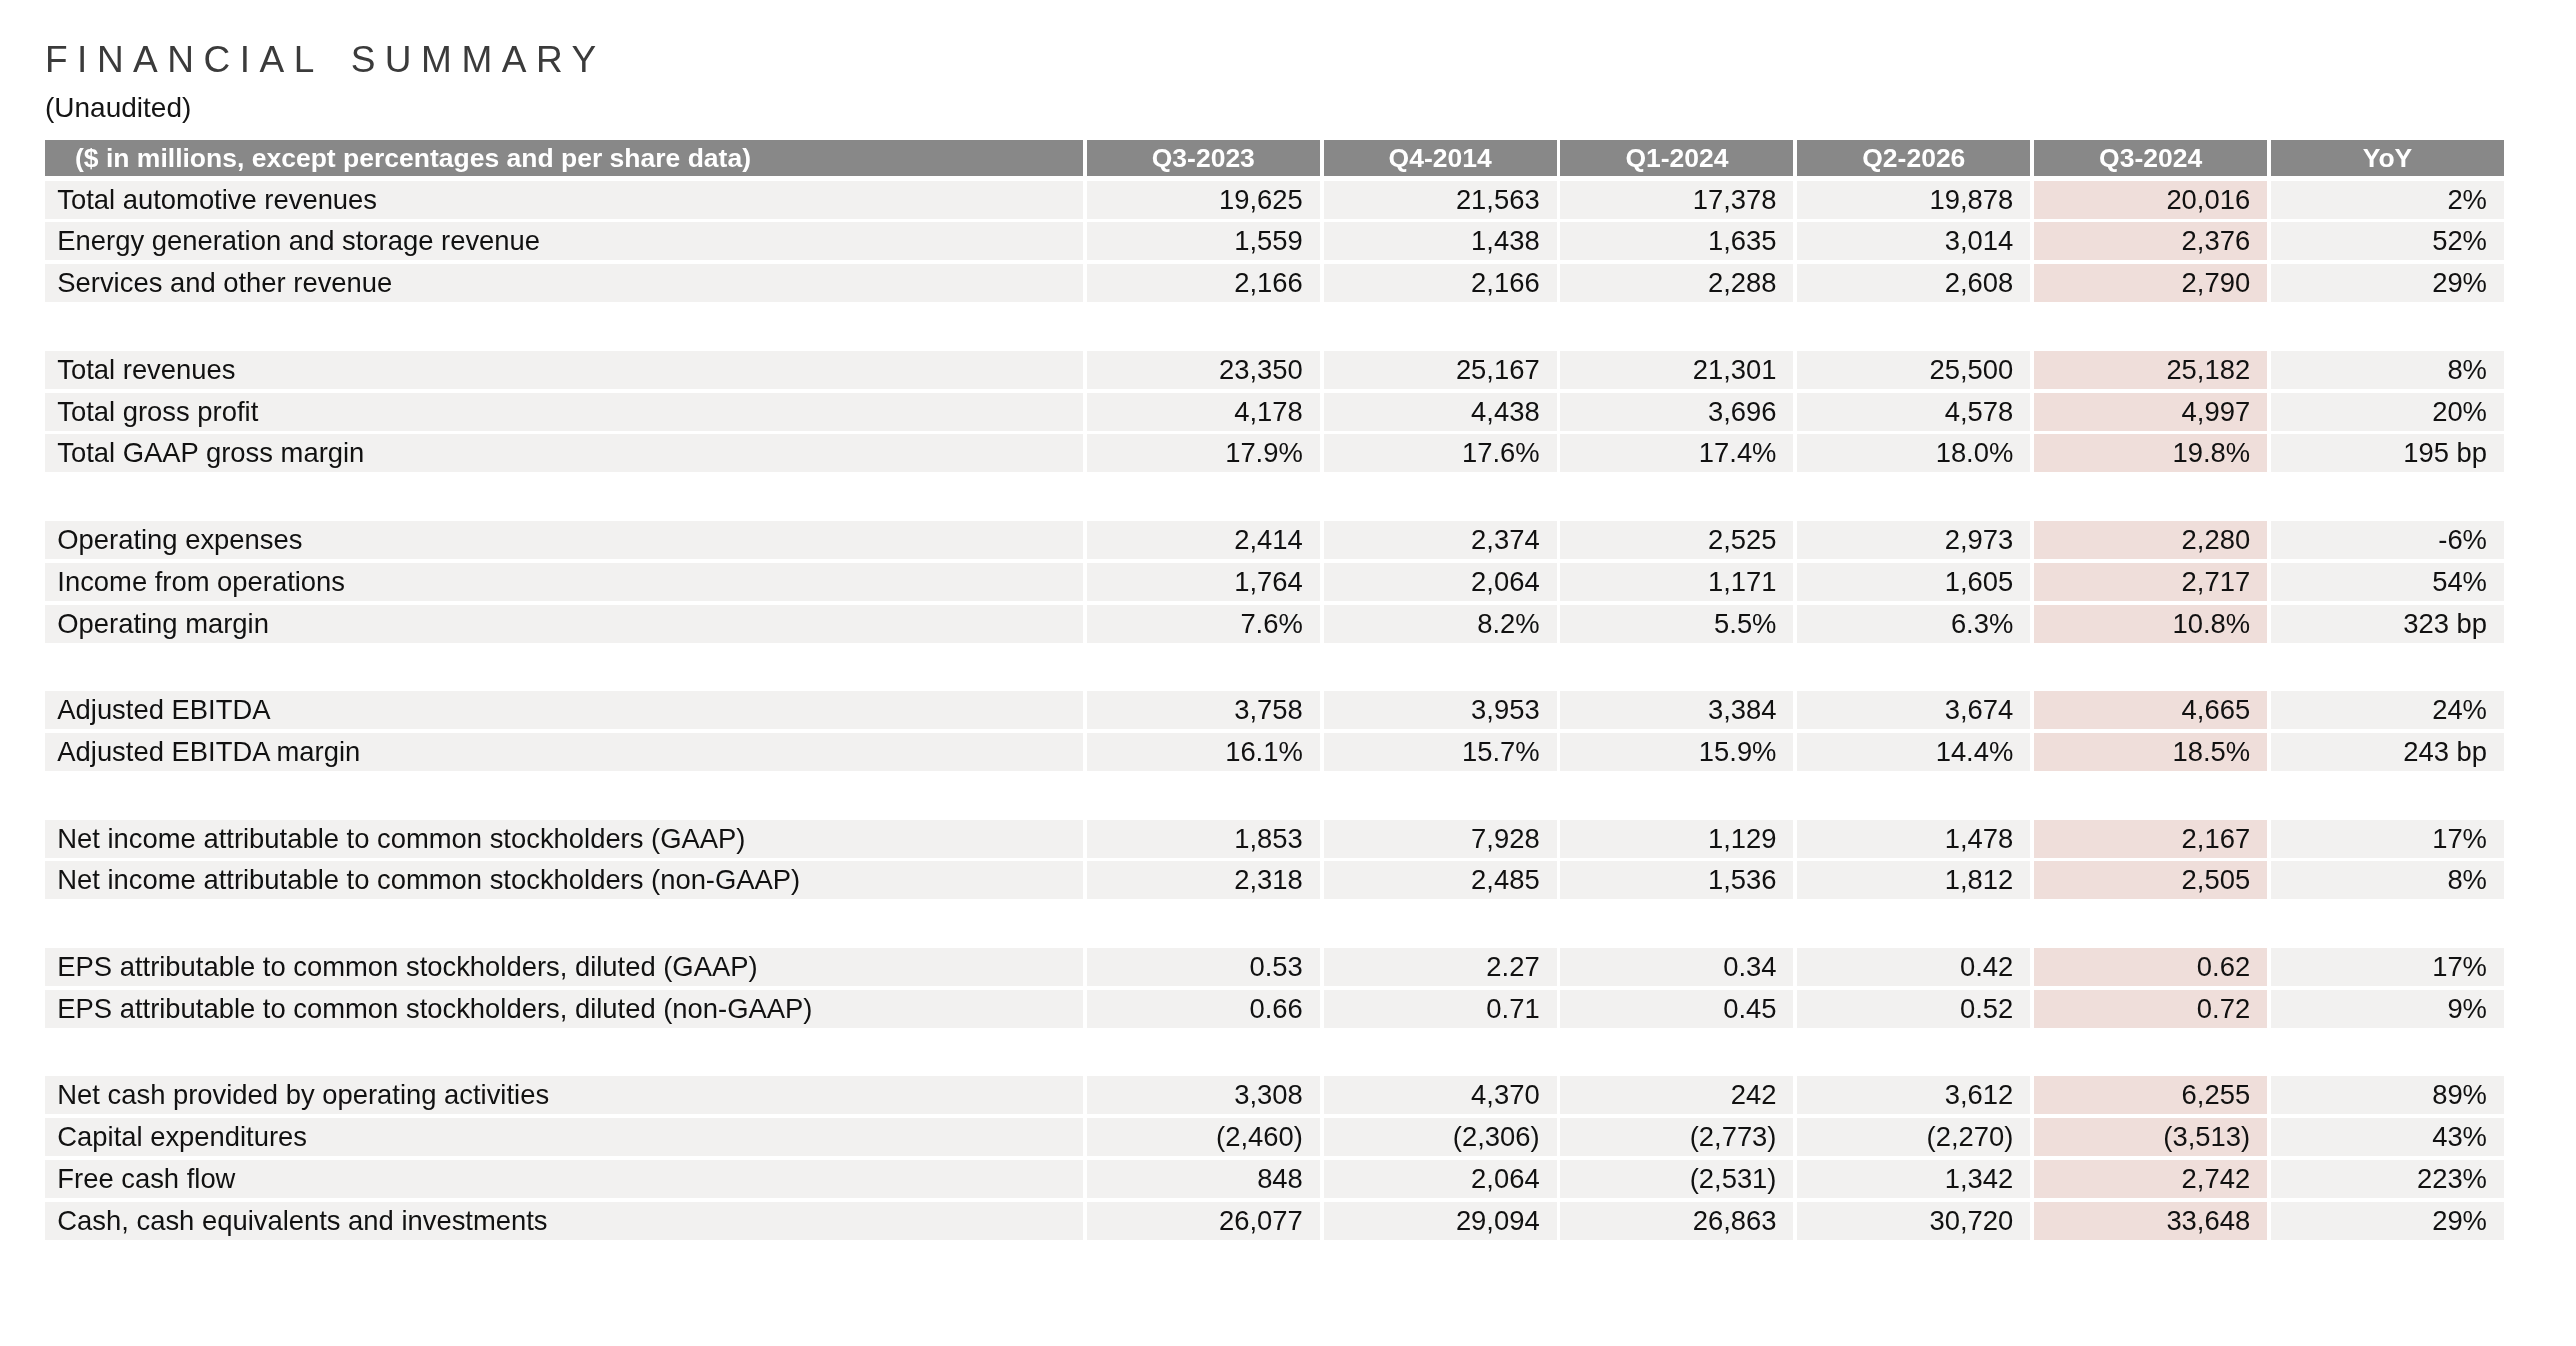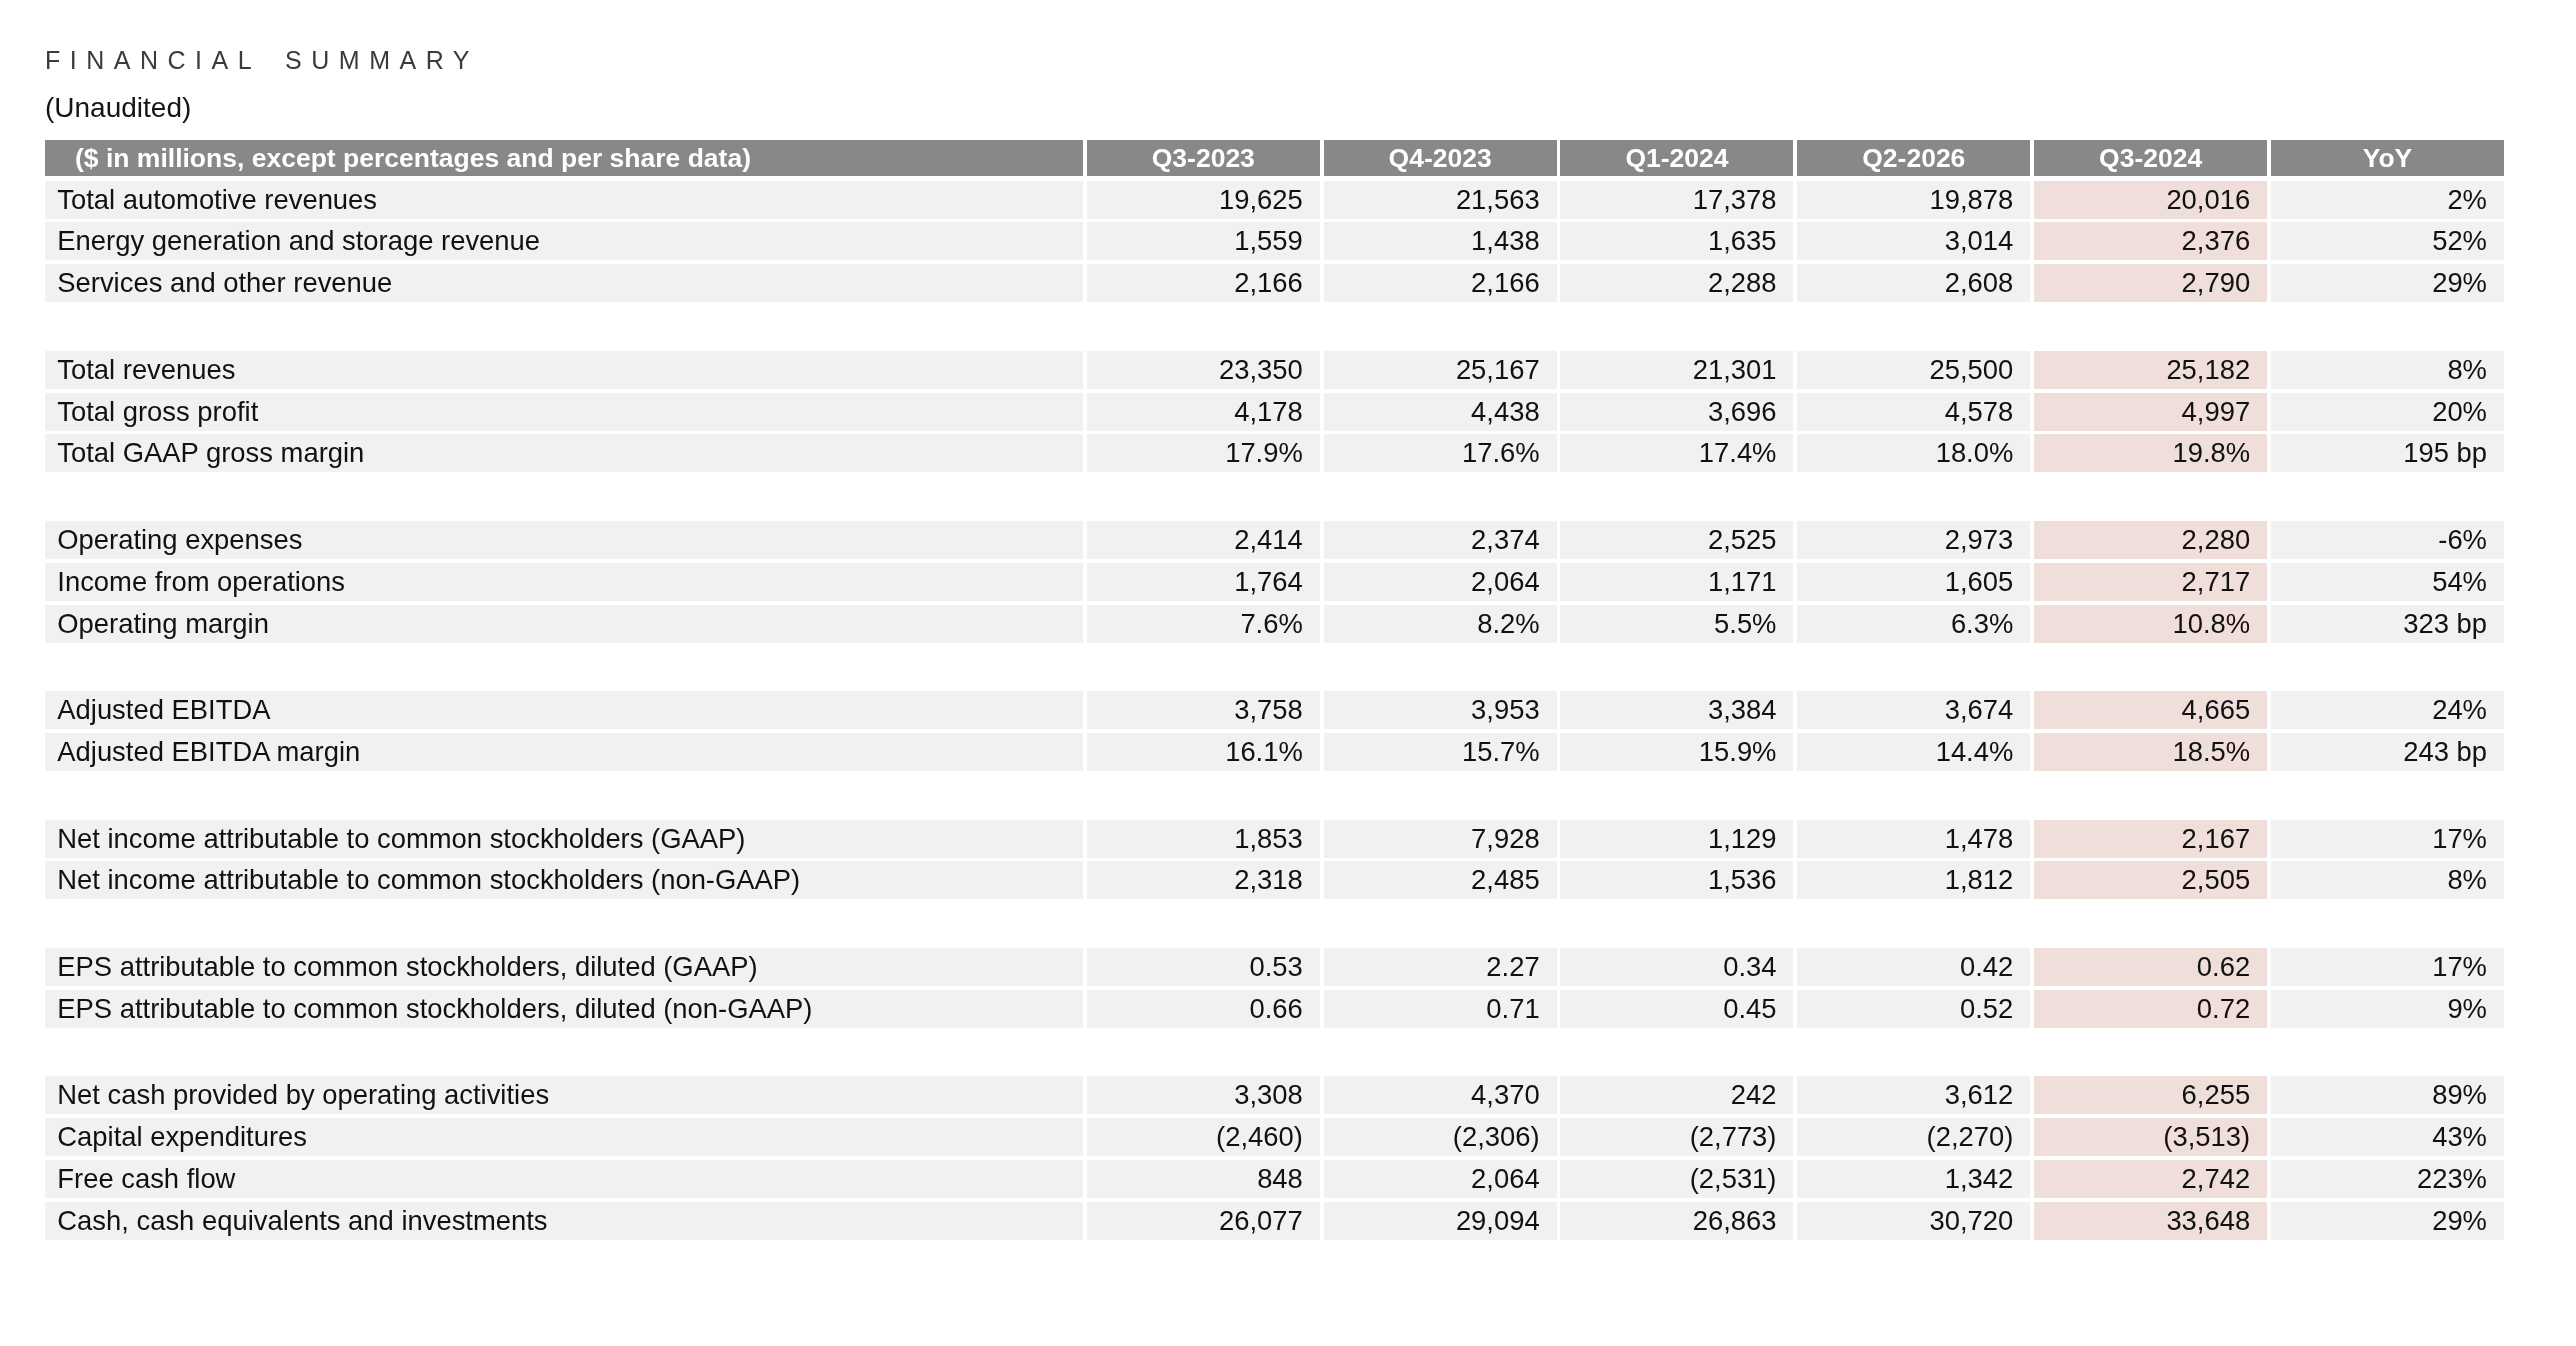--- a/index.html
+++ b/index.html
@@ -13,21 +13,21 @@
   }
   *{box-sizing:border-box;margin:0;padding:0;}
   html,body{background:var(--page-bg);}
   body{
     width:2576px;height:1347px;position:relative;overflow:hidden;
     font-family:"Liberation Sans","DejaVu Sans",sans-serif;
     color:var(--text);
   }
   .title{
     position:absolute;left:45px;top:44px;
-    font-size:25px;font-weight:400;color:var(--title-color);
+    font-size:37px;font-weight:400;color:var(--title-color);
     letter-spacing:9.5px;word-spacing:8.5px;line-height:32px;
   }
   .subtitle{
     position:absolute;left:45px;top:91px;
     font-size:28px;font-weight:400;color:#151515;line-height:34px;
   }
   .fin-table{
     position:absolute;left:45px;top:140px;width:2459px;
   }
   .hrow,.row{
@@ -60,21 +60,21 @@
 
 <div class="page">
   <div class="title">FINANCIAL SUMMARY</div>
   <div class="subtitle">(Unaudited)</div>
 
   <div class="fin-table">
     <div class="hrow" id="header-row">
       <div class="hcell label">($ in millions, except percentages and per share data)</div>
 
     <div class="hcell num">Q3-2023</div>
-        <div class="hcell num">Q4-2023</div>
+        <div class="hcell num">Q4-2014</div>
         <div class="hcell num">Q1-2024</div>
         <div class="hcell num">Q2-2026</div>
         <div class="hcell num">Q3-2024</div>
         <div class="hcell num">YoY</div>
       </div>
     <div id="table-body">
 
     <div class="row">
           <div class="cell label">Total automotive revenues</div>
           <div class="cell num">19,625</div>

